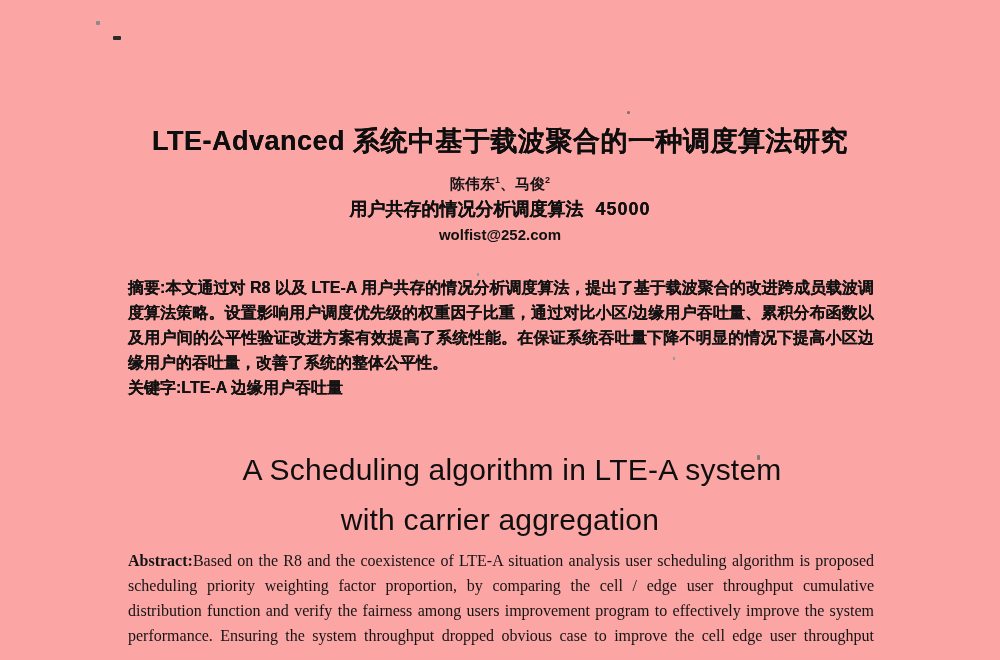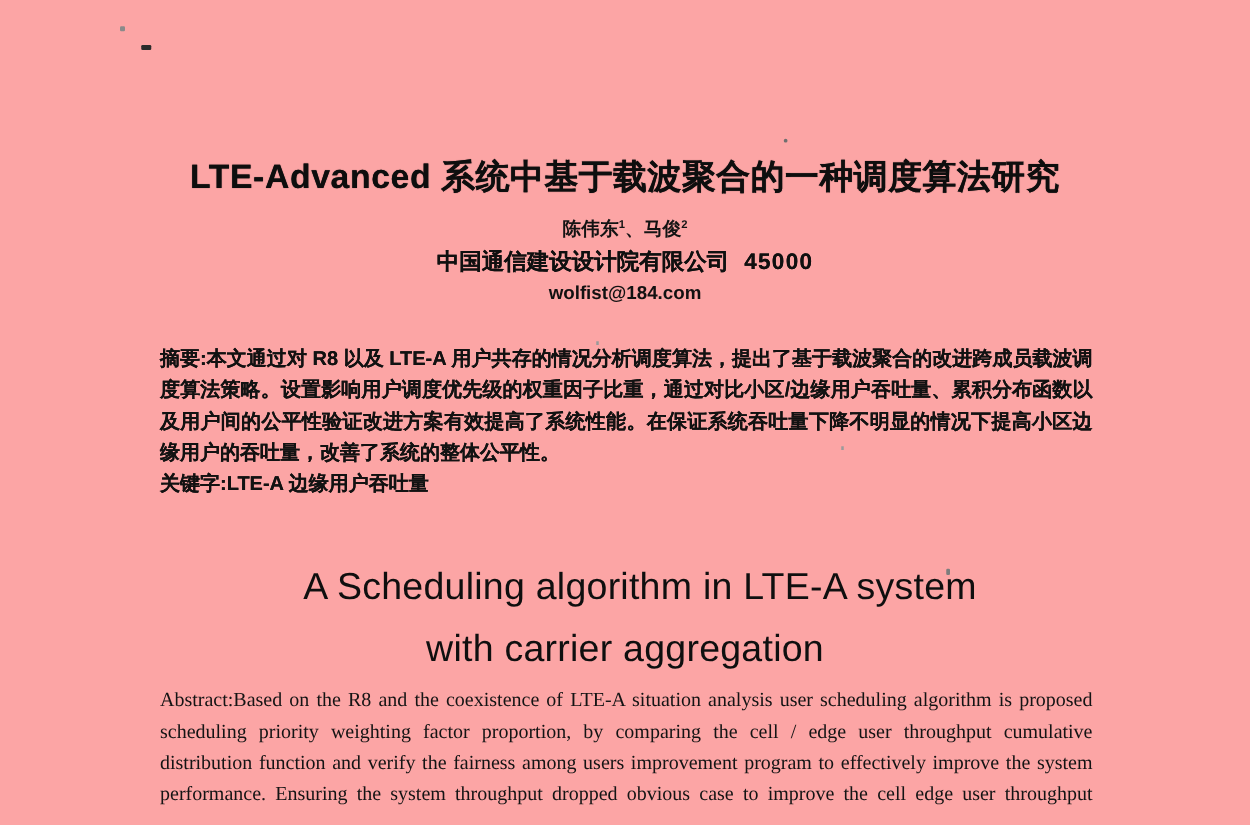--- a/index.html
+++ b/index.html
@@ -63,41 +63,41 @@
   .title-en.l1{top:453px;padding-left:12px;}
   .title-en.l2{top:503px;}
   
   .abs-en{
     position:absolute;left:128px;top:552px;width:746px;
     font-family:"Liberation Serif","DejaVu Serif",serif;
     font-size:16px;
     color:#141414;
   }
   .abs-en .ln{height:25px;line-height:18px;text-align:justify;text-align-last:justify;}
-  .abs-en .lbl{font-family:"Liberation Serif","DejaVu Serif",serif;font-weight:400;}
+  .abs-en .lbl{font-family:"Liberation Serif","DejaVu Serif",serif;font-weight:700;}
 </style>
 </head>
 <body>
 
 <div id="page">
 
   <div class="speck" style="left:96px;top:21px;width:4px;height:4px;background:#8a8a8a;border-radius:1px;"></div>
   <div class="speck" style="left:113px;top:36px;width:8px;height:4px;background:#2b2b2b;border-radius:1px;"></div>
   <div class="speck" style="left:627px;top:111px;width:3px;height:3px;background:#6f6f6f;border-radius:50%;"></div>
   <div class="speck" style="left:477px;top:273px;width:2px;height:3px;background:#9a9a9a;"></div>
   <div class="speck" style="left:757px;top:455px;width:3px;height:5px;background:#7d7d7d;border-radius:1px;"></div>
   <div class="speck" style="left:673px;top:357px;width:2px;height:3px;background:#9a9a9a;"></div>
 
   <div class="title-zh">LTE-Advanced 系统中基于载波聚合的一种调度算法研究</div>
 
   <div class="authors"><span>陈伟东</span><sup>1</sup><span>、</span><span>马俊</span><sup>2</sup></div>
 
-  <div class="affil"><span>中国通信建设设计院有限公司</span><span class="pc">45000</span></div>
+  <div class="affil"><span>用户共存的情况分析调度算法</span><span class="pc">45000</span></div>
 
-  <div class="email">wolfist@184.com</div>
+  <div class="email">wolfist@252.com</div>
 
   <div class="abs-zh">
     <div class="ln just"><span class="lbl">摘要:</span><span>本文通过对 R8 以及 LTE-A 用户共存的情况分析调度算法，提出了基于载波聚合的改进跨成员载波调</span></div>
     <div class="ln just">度算法策略。设置影响用户调度优先级的权重因子比重，通过对比小区/边缘用户吞吐量、累积分布函数以</div>
     <div class="ln just">及用户间的公平性验证改进方案有效提高了系统性能。在保证系统吞吐量下降不明显的情况下提高小区边</div>
     <div class="ln">缘用户的吞吐量，改善了系统的整体公平性。</div>
     <div class="ln"><span class="lbl">关键字:</span><span>LTE-A 边缘用户吞吐量</span></div>
   </div>
 
   <div class="title-en l1">A Scheduling algorithm in LTE-A system</div>

